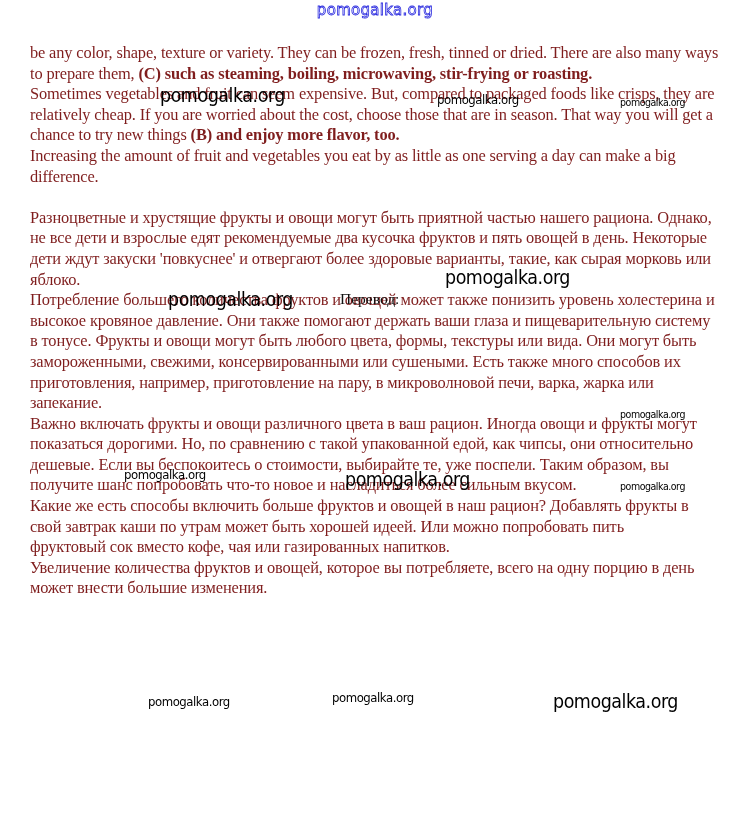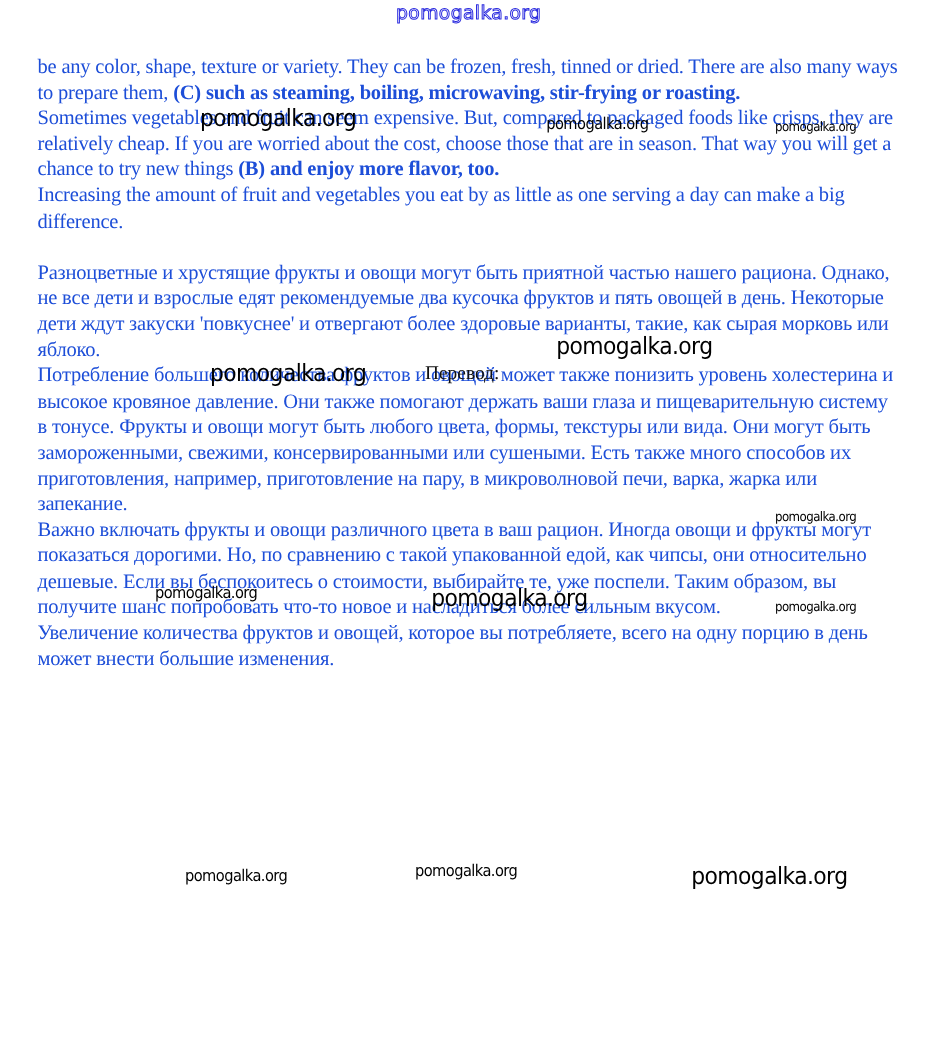--- a/index.html
+++ b/index.html
@@ -5,21 +5,21 @@
     html, body { margin: 0; padding: 0; background: #ffffff; }
     body { width: 750px; height: 836px; position: relative; overflow: hidden; }
     .top-mark {
       position: absolute; left: 0; width: 750px; top: 1px; text-align: center;
       font-family: "DejaVu Sans", sans-serif; font-size: 15px; letter-spacing: 0.3px;
       color: #ffffff; -webkit-text-stroke: 0.8px #2a2adf;
     }
     .doc {
       position: absolute; left: 30px; top: 43px; width: 690px;
       font-family: "Liberation Serif", serif; font-size: 16.4px; line-height: 20.6px;
-      color: #1d4ed8; letter-spacing: -0.15px;
+      color: #7f1d1d; letter-spacing: -0.15px;
     }
     .doc p { margin: 0; }
     .doc b { font-weight: bold; }
     .wm {
       position: absolute; font-family: "DejaVu Sans", sans-serif; color: #000;
       white-space: nowrap; letter-spacing: -0.5px; transform-origin: left top;
     }
     .wm-l { font-size: 19px; transform: scaleX(0.92); }
     .wm-m { font-size: 13px; transform: scaleX(0.9); }
     .wm-s { font-size: 10.5px; transform: scaleX(0.9); }
@@ -31,20 +31,21 @@
 <div class="top-mark">pomogalka.org</div>
 
 <div class="doc">
   <p><span>be any color, shape, texture or variety. They can be frozen, fresh, tinned or dried. There are also many ways to prepare them, </span><b>(C) such as steaming, boiling, microwaving, stir-frying or roasting.</b></p>
   <p><span>Sometimes vegetables and fruit can seem expensive. But, compared to packaged foods like crisps, they are relatively cheap. If you are worried about the cost, choose those that are in season. That way you will get a chance to try new things </span><b>(B) and enjoy more flavor, too.</b></p>
   <p>Increasing the amount of fruit and vegetables you eat by as little as one serving a day can make a big difference.</p>
   <p style="height:20.6px"></p>
   <p>Разноцветные и хрустящие фрукты и овощи могут быть приятной частью нашего рациона. Однако, не все дети и взрослые едят рекомендуемые два кусочка фруктов и пять овощей в день. Некоторые дети ждут закуски 'повкуснее' и отвергают более здоровые варианты, такие, как сырая морковь или яблоко.</p>
   <p>Потребление большего количества фруктов и овощей может также понизить уровень холестерина и высокое кровяное давление. Они также помогают держать ваши глаза и пищеварительную систему в тонусе. Фрукты и овощи могут быть любого цвета, формы, текстуры или вида. Они могут быть замороженными, свежими, консервированными или сушеными. Есть также много способов их приготовления, например, приготовление на пару, в микроволновой печи, варка, жарка или запекание.</p>
   <p>Важно включать фрукты и овощи различного цвета в ваш рацион. Иногда овощи и фрукты могут показаться дорогими. Но, по сравнению с такой упакованной едой, как чипсы, они относительно дешевые. Если вы беспокоитесь о стоимости, выбирайте те, уже поспели. Таким образом, вы получите шанс попробовать что-то новое и насладиться более сильным вкусом.</p>
+  <p style="padding-right:20px">Какие же есть способы включить больше фруктов и овощей в наш рацион? Добавлять фрукты в свой завтрак каши по утрам может быть хорошей идеей. Или можно попробовать пить фруктовый сок вместо кофе, чая или газированных напитков.</p>
   <p>Увеличение количества фруктов и овощей, которое вы потребляете, всего на одну порцию в день может внести большие изменения.</p>
 </div>
 
 <div class="perevod" style="left:340px; top:290px;">Перевод:</div>
 
 <div class="wm wm-l" style="left:160px; top:84px;">pomogalka.org</div>
 <div class="wm wm-m" style="left:437px; top:92px;">pomogalka.org</div>
 <div class="wm wm-s" style="left:620px; top:96px;">pomogalka.org</div>
 <div class="wm wm-l" style="left:445px; top:266px;">pomogalka.org</div>
 <div class="wm wm-l" style="left:168px; top:288px;">pomogalka.org</div>

